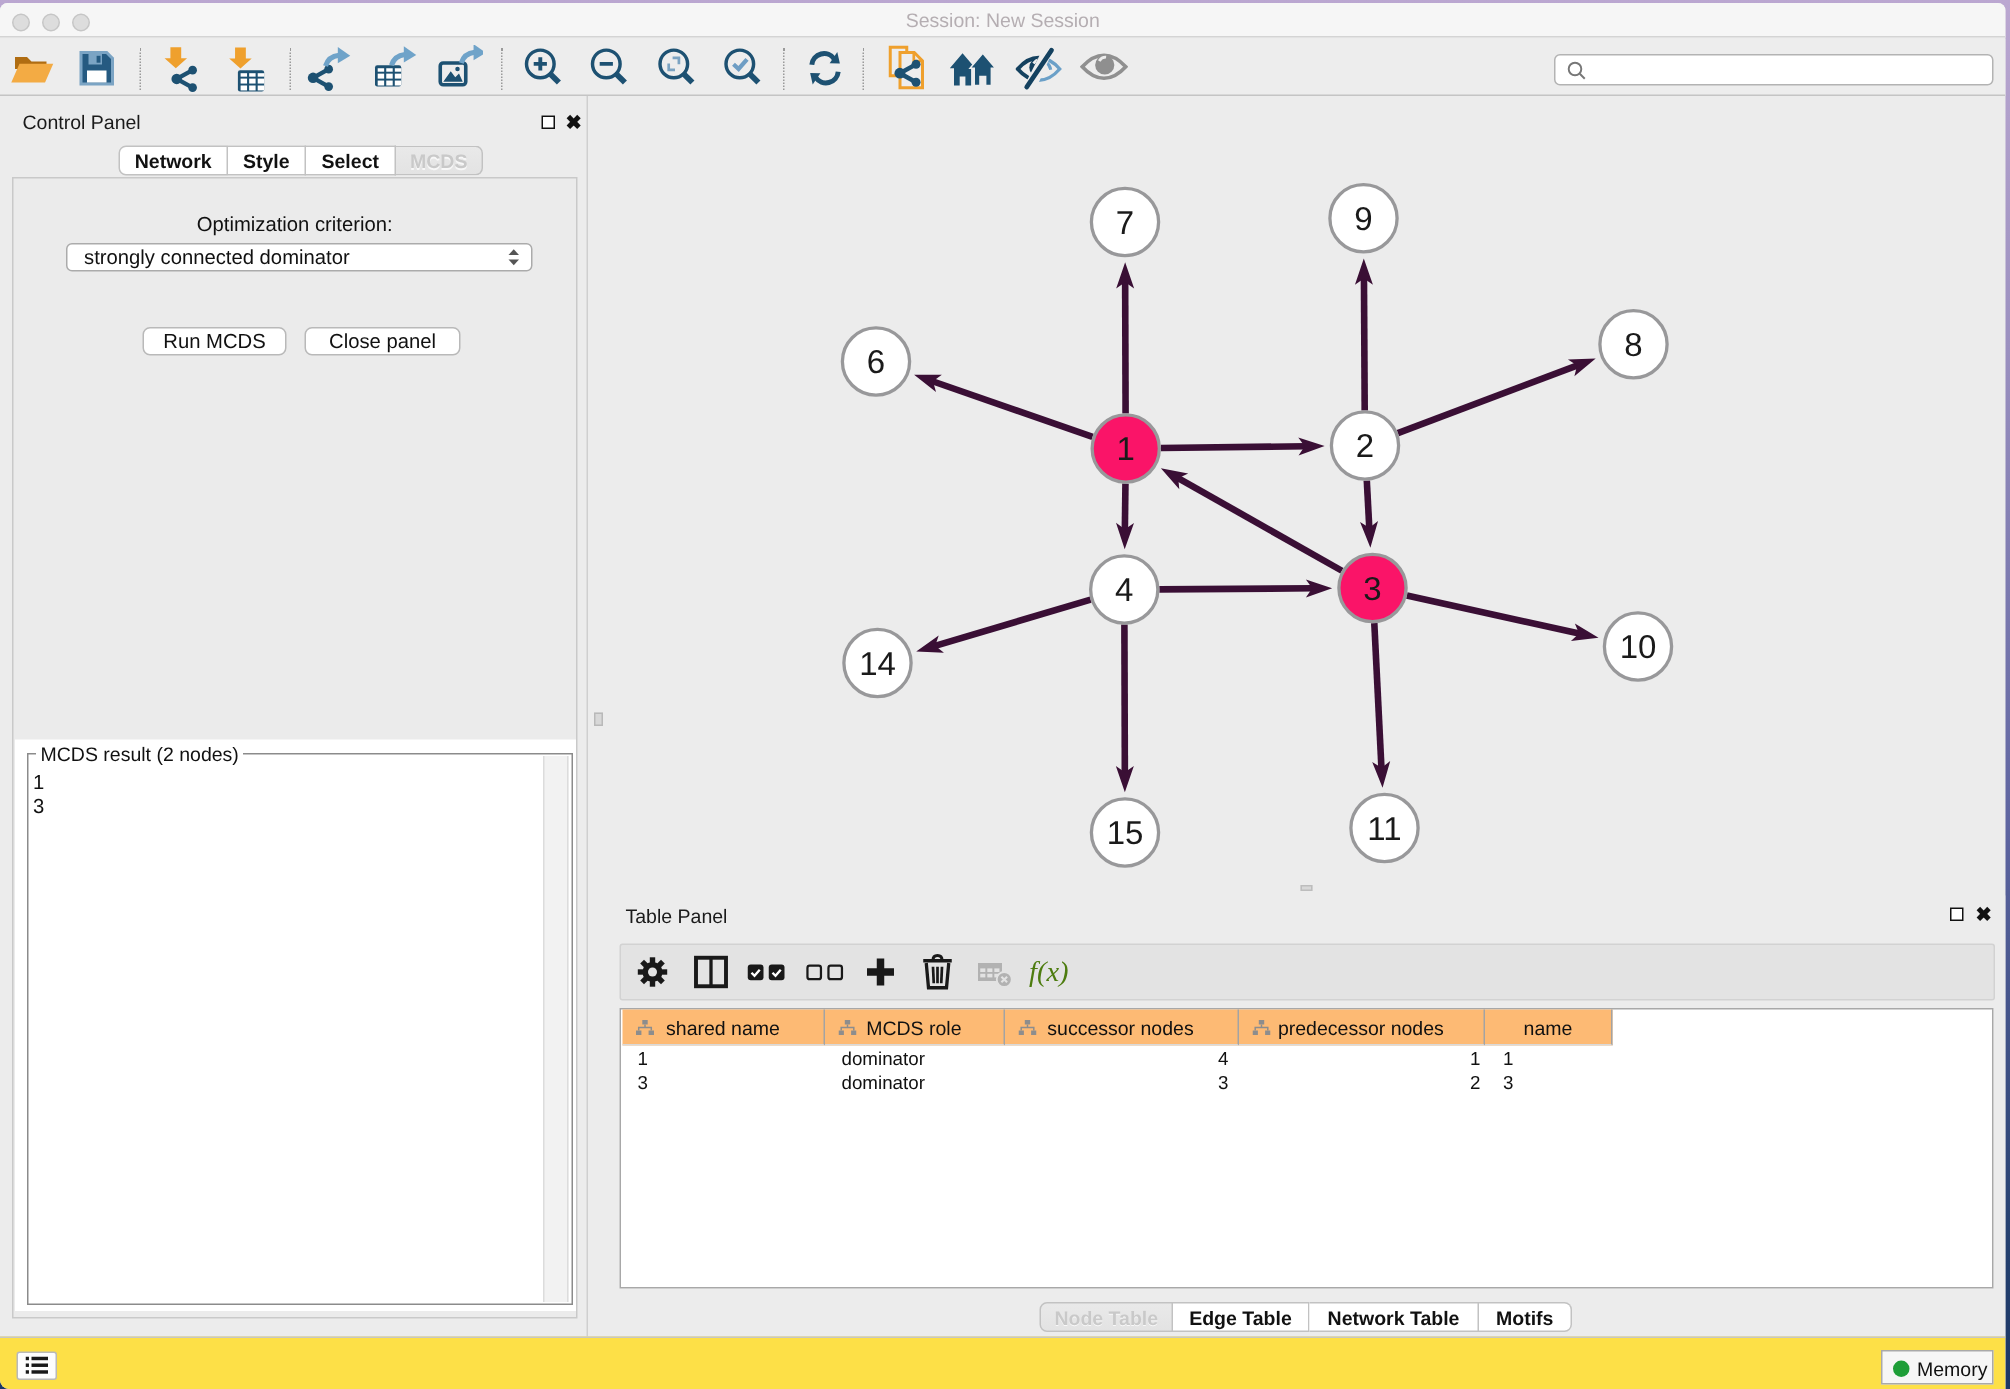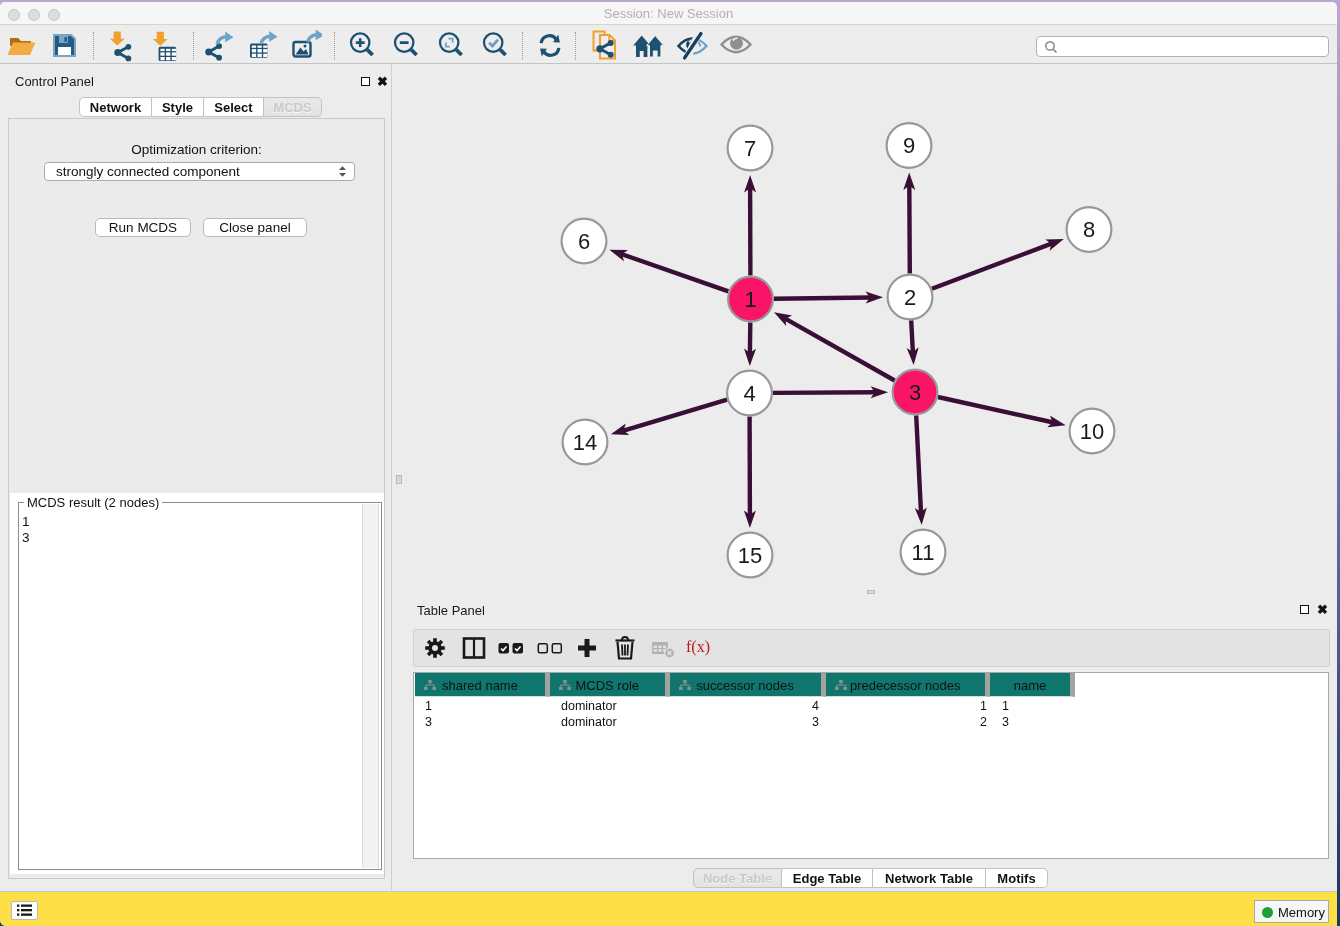--- a/index.html
+++ b/index.html
@@ -40,22 +40,22 @@
          border:1px solid #9a9a9a; background:#fff; }
   #netttl { position:absolute; left:0; top:0; width:100%; height:21px;
             background:linear-gradient(#f8f8f8,#d8d8d8); border-bottom:1px solid #b5b5b5; }
   .mtl { position:absolute; top:5px; width:11px; height:11px; border-radius:50%; }
   
   #tp { position:absolute; left:392px; top:595px; width:945px; height:294px; background:#ececec; }
   #tptools { position:absolute; left:21px; top:32px; width:917px; height:38px;
              background:#e3e3e3; border:1px solid #d2d2d2; border-radius:2px; }
   #tbl { position:absolute; left:21px; top:75px; width:916px; height:187px;
          background:#fff; border:1px solid #a8a8a8; }
-  .hcell { position:absolute; top:0; height:24px; background:#0f766e;
-           border-right:5px solid #a3a3a3; border-bottom:1px solid #d9d9d9; }
+  .hcell { position:absolute; top:0; height:24px; background:#fdba74;
+           border-right:1px solid #a3a3a3; border-bottom:1px solid #d9d9d9; }
   .hlab { position:absolute; top:5px; width:100%; text-align:center; font-size:13px; color:#111; }
   .rcell { position:absolute; font-size:12.5px; color:#111; height:16px; line-height:16px; }
   
   #status { position:absolute; left:0; top:889px; width:100%; height:35px;
             border-top:1px solid #c6c6c6; background:#fde047; }
   svg text { user-select:none; }
 </style>
 </head>
 <body>
 <div id="win">
@@ -222,21 +222,21 @@
     <div class="xx" style="left:377px;top:13px;">✖</div>
     <div class="seg" style="left:79px;top:33px;">
       <div style="width:73px">Network</div>
       <div style="width:52px">Style</div>
       <div style="width:60px">Select</div>
       <div class="sel" style="width:58px">MCDS</div>
     </div>
     <div id="cpbody">
       <div class="abs" style="left:0;top:23px;width:100%;text-align:center;font-size:13.5px;color:#111;">Optimization criterion:</div>
       <div class="abs" style="left:35px;top:43px;width:311px;height:19px;background:#fff;border:1px solid #ababab;border-radius:4px;">
-        <div class="abs" style="left:11px;top:1px;font-size:13.5px;color:#111;line-height:16px;">strongly connected component</div>
+        <div class="abs" style="left:11px;top:1px;font-size:13.5px;color:#111;line-height:16px;">strongly connected dominator</div>
         <svg width="11" height="13" style="position:absolute;right:6px;top:2px" viewBox="0 0 11 13">
             <path d="M2 5 L5.5 1.2 L9 5 Z" fill="#555"></path>
             <path d="M2 8 L5.5 11.8 L9 8 Z" fill="#555"></path>
           </svg>
       </div>
       <div class="btn" style="left:86px;top:76px;width:96px;height:19px;line-height:18px;">Run MCDS</div>
       <div class="btn" style="left:194px;top:76px;width:104px;height:19px;line-height:18px;">Close panel</div>
 
       <div class="abs" style="left:1px;top:374px;width:374px;height:381px;background:#fff;">
         <div class="abs" style="left:8px;top:9px;width:364px;height:368px;border:1px solid #8b8b8b;"></div>
@@ -361,21 +361,21 @@
           <rect x="4" y="9" width="16" height="12" fill="#b2b2b2"></rect>
           <rect x="5.5" y="12.6" width="3.4" height="2.4" fill="#e3e3e3"></rect>
           <rect x="5.5" y="16.2" width="3.4" height="2.4" fill="#e3e3e3"></rect>
           <rect x="10.2" y="12.6" width="3.4" height="2.4" fill="#e3e3e3"></rect>
           <rect x="10.2" y="16.2" width="3.4" height="2.4" fill="#e3e3e3"></rect>
           <rect x="14.9" y="12.6" width="3.4" height="2.4" fill="#e3e3e3"></rect>
           <rect x="14.9" y="16.2" width="3.4" height="2.4" fill="#e3e3e3"></rect>
           <circle cx="21.5" cy="20" r="5" fill="#b2b2b2" stroke="#e3e3e3" stroke-width="1.2"></circle>
           <path d="M19.6 18.1 L23.4 21.9 M23.4 18.1 L19.6 21.9" stroke="#e3e3e3" stroke-width="1.4"></path>
         </svg>
-        <div style="position:absolute;left:272px;top:8px;width:40px;font-family:'Liberation Serif',serif;font-size:16px;color:#b91c1c;">f(x)</div>
+        <div style="position:absolute;left:272px;top:8px;width:40px;font-family:'Liberation Serif',serif;font-style:italic;font-size:19px;color:#4d7c0f;">f(x)</div>
     </div>
     <div id="tbl">
       <div class="hcell" style="left:1px;width:135px;">
           <svg width="12" height="11" viewBox="0 0 12 11" style="position:absolute;left:9px;top:7px">
             <g fill="#8d8d8d">
               <rect x="4.2" y="0" width="3.6" height="3"></rect>
               <rect x="0" y="7" width="3.6" height="3"></rect>
               <rect x="8.4" y="7" width="3.6" height="3"></rect>
             </g>
             <path d="M6 3 V5 M1.8 7 V5 H10.2 V7" stroke="#8d8d8d" stroke-width="1" fill="none"></path>

